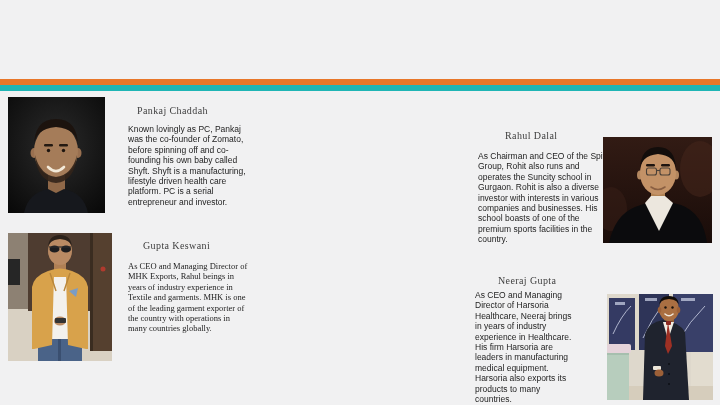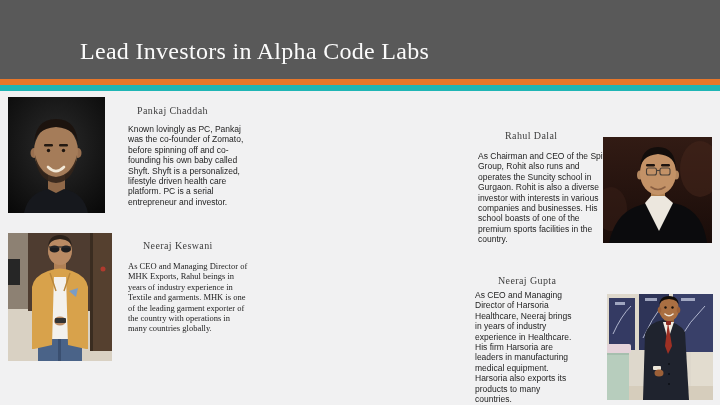--- a/index.html
+++ b/index.html
@@ -46,23 +46,20 @@
   
   .p4-name{left:498px;top:275px;text-align:center;}
   .p4-bio{left:469px;top:290px;width:97px;margin-left:6px;}
   .p4-photo{left:607px;top:294px;width:106px;height:106px;}
 </style>
 </head>
 <body>
 
 <div class="slide">
 
-  <div class="header">
-    <h1 class="title">Lead Investors in Alpha Code Labs</h1>
-  </div>
   <div class="bar orange"></div>
   <div class="bar teal"></div>
 
   <section>
     <div class="photo p1-photo" role="img" aria-label="Studio portrait of a smiling bearded man on a black background">
       <svg width="97" height="116" viewBox="0 0 97 116" xmlns="http://www.w3.org/2000/svg">
         <defs>
           <radialGradient id="g1" cx="50%" cy="42%" r="80%">
             <stop offset="0%" stop-color="#2b2b2b"></stop>
               <stop offset="100%" stop-color="#060606"></stop>
@@ -77,21 +74,21 @@
         <path d="M26,50 Q26,22 48,22 Q70,22 70,50 Q70,32 48,30 Q26,32 26,50 Z" fill="#1c130e"></path>
         <path d="M27,58 Q29,84 48,86 Q67,84 69,58 Q64,78 48,80 Q32,78 27,58 Z" fill="#32231a" opacity="0.9"></path>
         <rect x="36" y="47" width="9" height="2.5" rx="1.2" fill="#241a12"></rect>
         <rect x="51" y="47" width="9" height="2.5" rx="1.2" fill="#241a12"></rect>
         <circle cx="40.5" cy="53.5" r="1.7" fill="#1e150f"></circle>
         <circle cx="55.5" cy="53.5" r="1.7" fill="#1e150f"></circle>
         <path d="M40,70 Q48,78 56,70" stroke="#f3ead9" stroke-width="2.6" fill="none" stroke-linecap="round"></path>
       </svg>
     </div>
     <h2 class="pname p1-name">Pankaj Chaddah</h2>
-    <p class="bio p1-bio">Known lovingly as PC, Pankaj was the co-founder of Zomato, before spinning off and co-founding his own baby called Shyft. Shyft is a personalized, lifestyle driven health care platform. PC is a serial entrepreneur and investor.</p>
+    <p class="bio p1-bio">Known lovingly as PC, Pankaj was the co-founder of Zomato, before spinning off and co-founding his own baby called Shyft. Shyft is a manufacturing, lifestyle driven health care platform. PC is a serial entrepreneur and investor.</p>
   </section>
 
   <section>
     <div class="photo p2-photo" role="img" aria-label="Man in sunglasses, white t-shirt and mustard blazer standing in a corridor">
       <svg width="104" height="128" viewBox="0 0 104 128" xmlns="http://www.w3.org/2000/svg">
         <rect width="104" height="128" fill="#d9d1c3"></rect>
         <rect x="0" y="0" width="104" height="78" fill="#4e3c30"></rect>
         <rect x="84" y="0" width="20" height="118" fill="#55402f"></rect>
         <rect x="82" y="0" width="3" height="118" fill="#3a2c20"></rect>
         <circle cx="95" cy="36" r="2.5" fill="#b03a2e"></circle>
@@ -110,21 +107,21 @@
         <path d="M61,58 l9,-3 l-2,9 z" fill="#7a9cc4"></path>
         <ellipse cx="52" cy="18" rx="12" ry="14" fill="#b98a63"></ellipse>
         <path d="M40,16 Q40,2 52,2 Q64,2 64,16 Q64,7 52,6 Q40,7 40,16 Z" fill="#2b211a"></path>
         <ellipse cx="46.5" cy="16" rx="5" ry="3.6" fill="#1c1c1e"></ellipse>
         <ellipse cx="58" cy="16" rx="5" ry="3.6" fill="#1c1c1e"></ellipse>
         <path d="M41,14 L63,14" stroke="#2a2a2c" stroke-width="1.2"></path>
         <ellipse cx="52" cy="88" rx="6" ry="4.5" fill="#b98a63"></ellipse>
         <rect x="47" y="85" width="11" height="5" rx="1" fill="#333333"></rect>
       </svg>
     </div>
-    <h2 class="pname p2-name">Neeraj Keswani</h2>
+    <h2 class="pname p2-name">Gupta Keswani</h2>
     <p class="bio p2-bio">As CEO and Managing Director of MHK Exports, Rahul beings in years of industry experience in Textile and garments. MHK is one of the leading garment exporter of the country with operations in many countries globally.</p>
   </section>
 
   <section>
     <h2 class="pname p3-name">Rahul Dalal</h2>
     <p class="bio p3-bio">As Chairman and CEO of the Spiti Group, Rohit also runs and operates the Suncity school in Gurgaon. Rohit is also a diverse investor with interests in various companies and businesses. His school boasts of one of the premium sports facilities in the country.</p>
     <div class="photo p3-photo" role="img" aria-label="Man with glasses in a black suit and white shirt against a dark background">
       <svg width="109" height="106" viewBox="0 0 109 106" xmlns="http://www.w3.org/2000/svg">
         <defs>
           <linearGradient id="g3" x1="0" y1="0" x2="0" y2="1">

